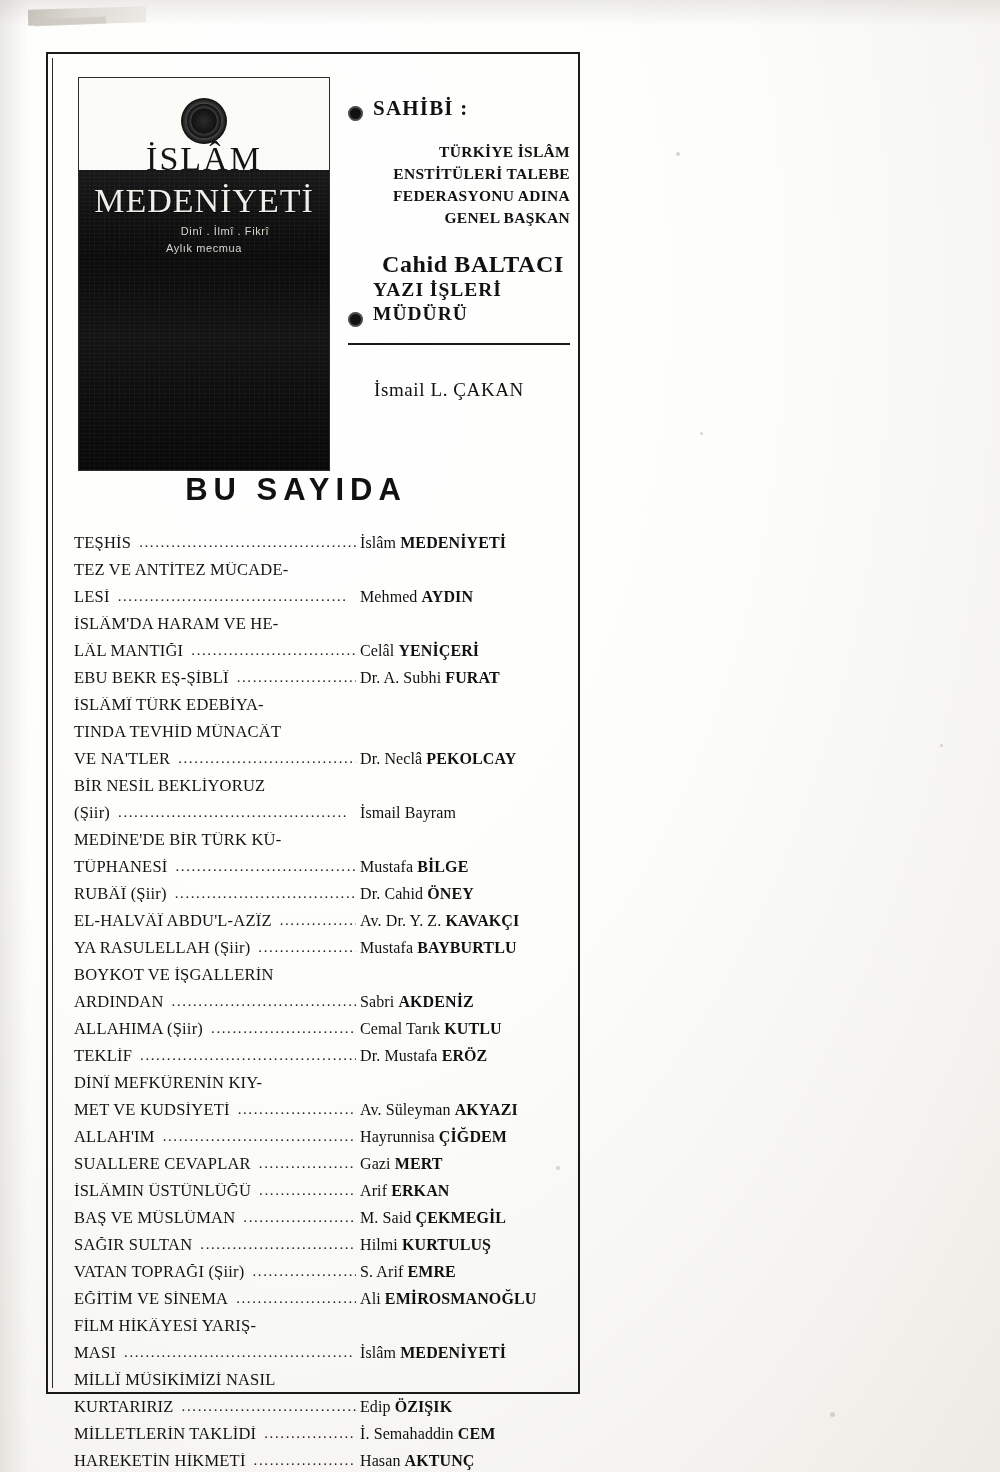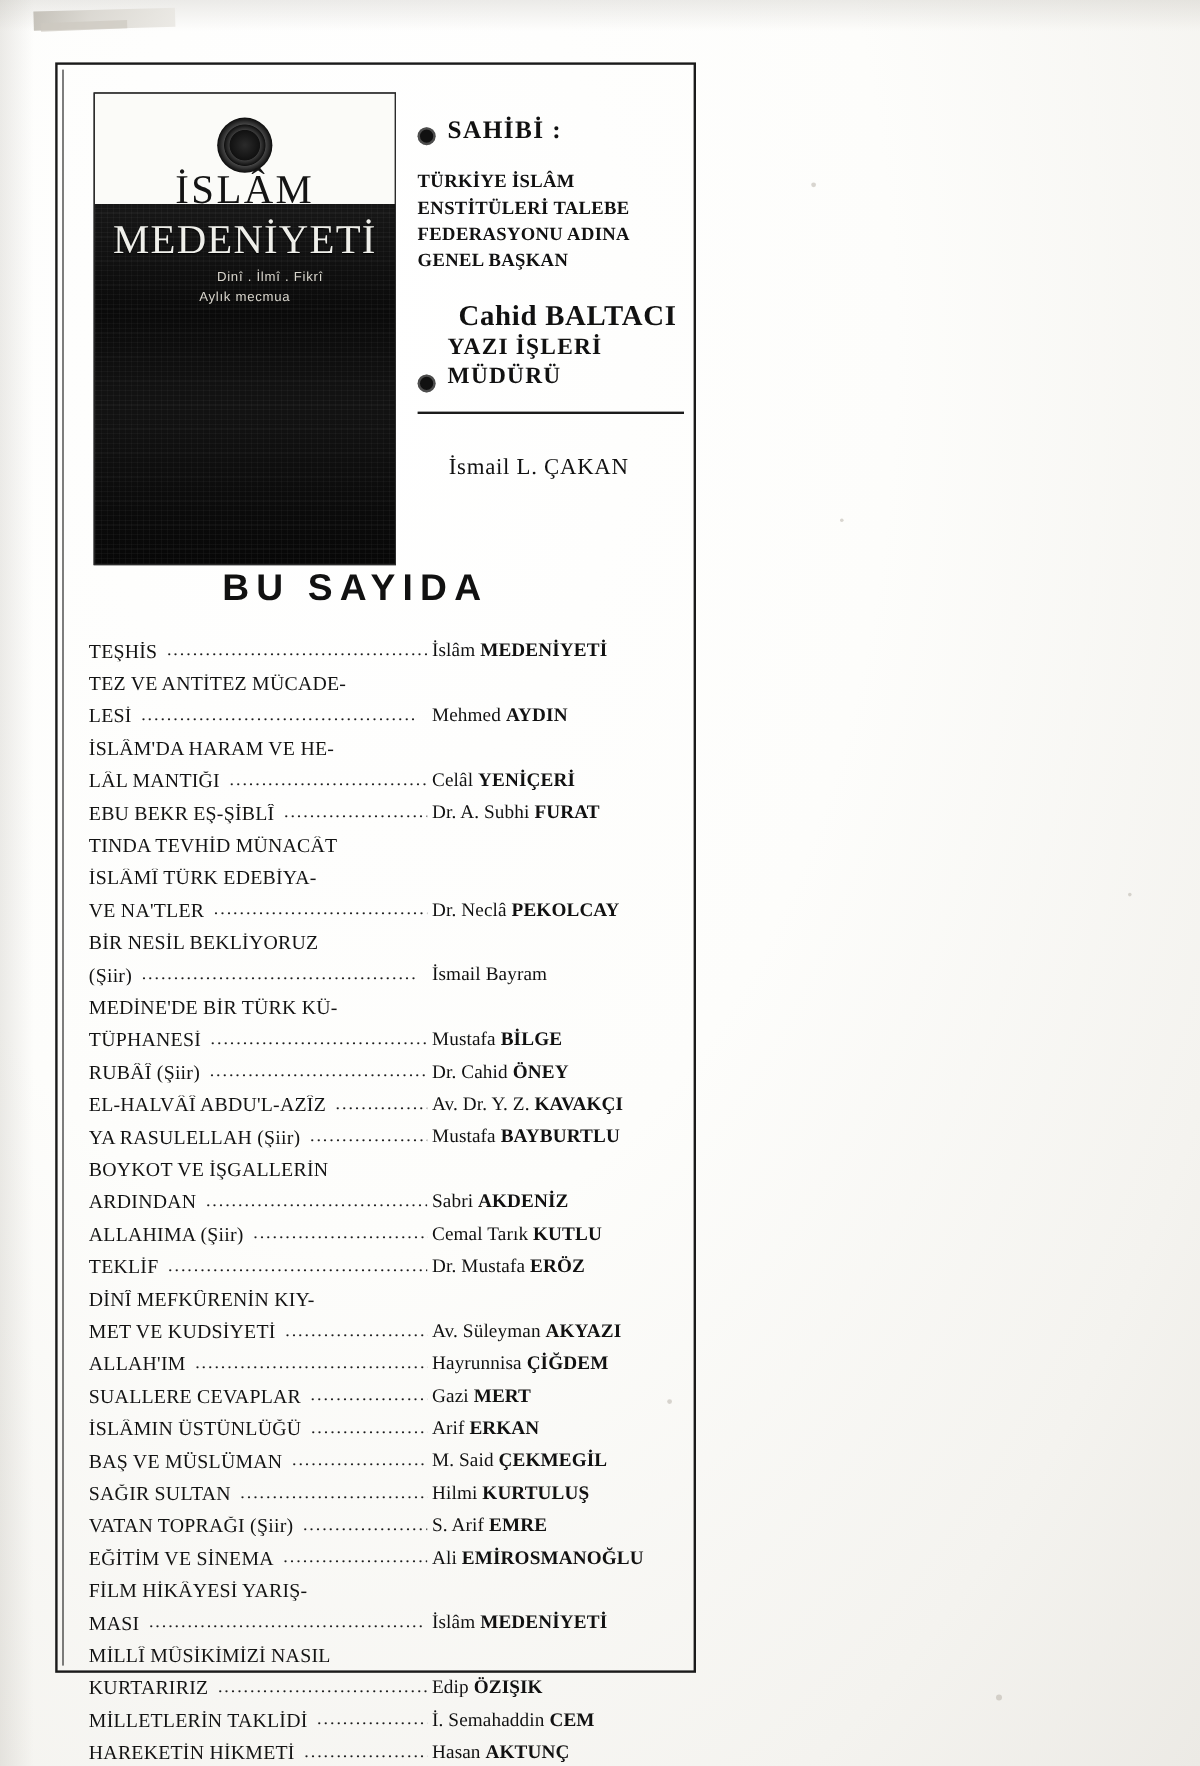--- a/index.html
+++ b/index.html
@@ -195,20 +195,21 @@
     font-size: 21px;
     letter-spacing: 1.2px;
   }
   .mast-body {
     margin-top: 20px;
     font-family: "Liberation Serif", serif;
     font-weight: bold;
     font-size: 15.5px;
     line-height: 1.42;
     letter-spacing: .3px;
+    text-align: right;
   }
   .mast-name {
     margin-top: 22px;
     font-family: "Liberation Serif", serif;
     font-weight: bold;
     font-size: 24px;
     letter-spacing: .6px;
     padding-left: 34px;
   }
   .mast-h2 {
@@ -383,27 +384,27 @@
       </div>
       <div class="toc-row">
         <div class="toc-title">
           <span class="txt">EBU BEKR EŞ-ŞİBLÎ</span>
           <span class="dots">...........................................</span>
         </div>
         <div class="toc-author"><span class="lc">Dr. A. Subhi </span><b>FURAT</b></div>
       </div>
       <div class="toc-row">
         <div class="toc-title">
+          <span class="txt">İSLÂMÎ TÜRK EDEBİYA-</span>
+        </div>
+        <div class="toc-author"></div>
+      </div>
+      <div class="toc-row">
+        <div class="toc-title">
           <span class="txt">TINDA TEVHİD MÜNACÂT</span>
-        </div>
-        <div class="toc-author"></div>
-      </div>
-      <div class="toc-row">
-        <div class="toc-title">
-          <span class="txt">İSLÂMÎ TÜRK EDEBİYA-</span>
         </div>
         <div class="toc-author"></div>
       </div>
       <div class="toc-row">
         <div class="toc-title">
           <span class="txt">VE NA'TLER</span>
           <span class="dots">...........................................</span>
         </div>
         <div class="toc-author"><span class="lc">Dr. Neclâ </span><b>PEKOLCAY</b></div>
       </div>

